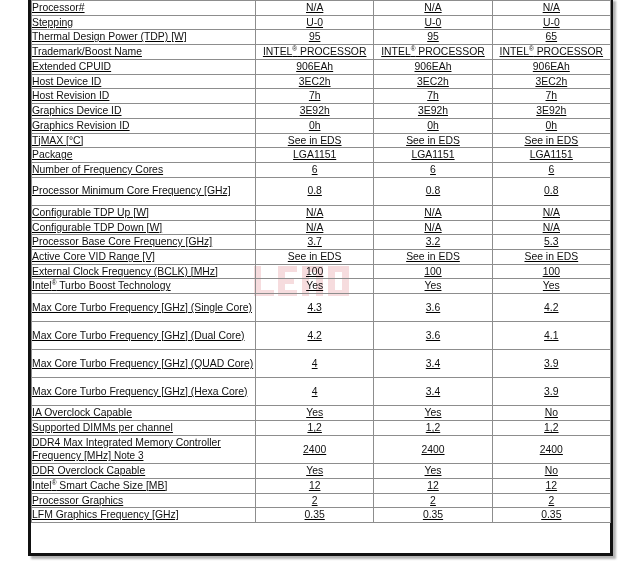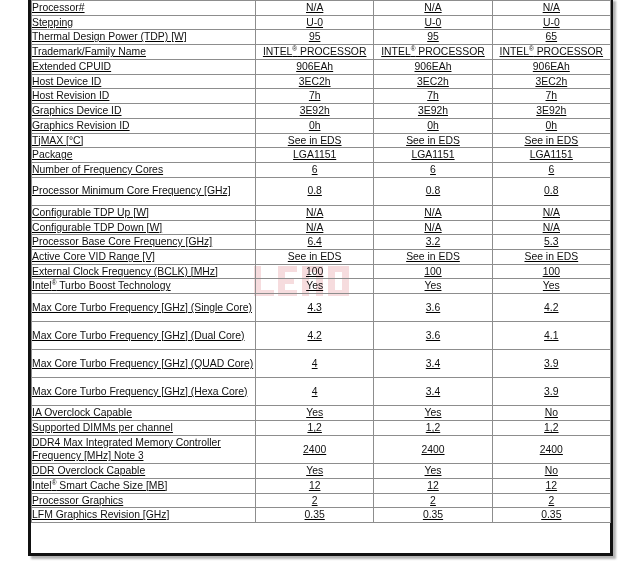--- a/index.html
+++ b/index.html
@@ -148,21 +148,21 @@
           <td class="value">U-0</td>
           <td class="value">U-0</td>
         </tr>
         <tr class="r1">
           <td class="label">Thermal Design Power (TDP) [W]</td>
           <td class="value">95</td>
           <td class="value">95</td>
           <td class="value">65</td>
         </tr>
         <tr class="r1">
-          <td class="label">Trademark/Family Name</td>
+          <td class="label">Trademark/Boost Name</td>
           <td class="value">INTEL<sup class="reg">®</sup> PROCESSOR</td>
           <td class="value">INTEL<sup class="reg">®</sup> PROCESSOR</td>
           <td class="value">INTEL<sup class="reg">®</sup> PROCESSOR</td>
         </tr>
         <tr class="r1">
           <td class="label">Extended CPUID</td>
           <td class="value">906EAh</td>
           <td class="value">906EAh</td>
           <td class="value">906EAh</td>
         </tr>
@@ -221,21 +221,21 @@
           <td class="value">N/A</td>
         </tr>
         <tr class="r1">
           <td class="label">Configurable TDP Down [W]</td>
           <td class="value">N/A</td>
           <td class="value">N/A</td>
           <td class="value">N/A</td>
         </tr>
         <tr class="r1">
           <td class="label">Processor Base Core Frequency [GHz]</td>
-          <td class="value">6.4</td>
+          <td class="value">3.7</td>
           <td class="value">3.2</td>
           <td class="value">5.3</td>
         </tr>
         <tr class="r1">
           <td class="label">Active Core VID Range [V]</td>
           <td class="value">See in EDS</td>
           <td class="value">See in EDS</td>
           <td class="value">See in EDS</td>
         </tr>
         <tr class="r1">
@@ -304,21 +304,21 @@
           <td class="value">12</td>
           <td class="value">12</td>
         </tr>
         <tr class="r1">
           <td class="label">Processor Graphics</td>
           <td class="value">2</td>
           <td class="value">2</td>
           <td class="value">2</td>
         </tr>
         <tr class="r1">
-          <td class="label">LFM Graphics Revision [GHz]</td>
+          <td class="label">LFM Graphics Frequency [GHz]</td>
           <td class="value">0.35</td>
           <td class="value">0.35</td>
           <td class="value">0.35</td>
         </tr>
       </tbody>
   </table>
 
 </div>
 
 </body></html>

